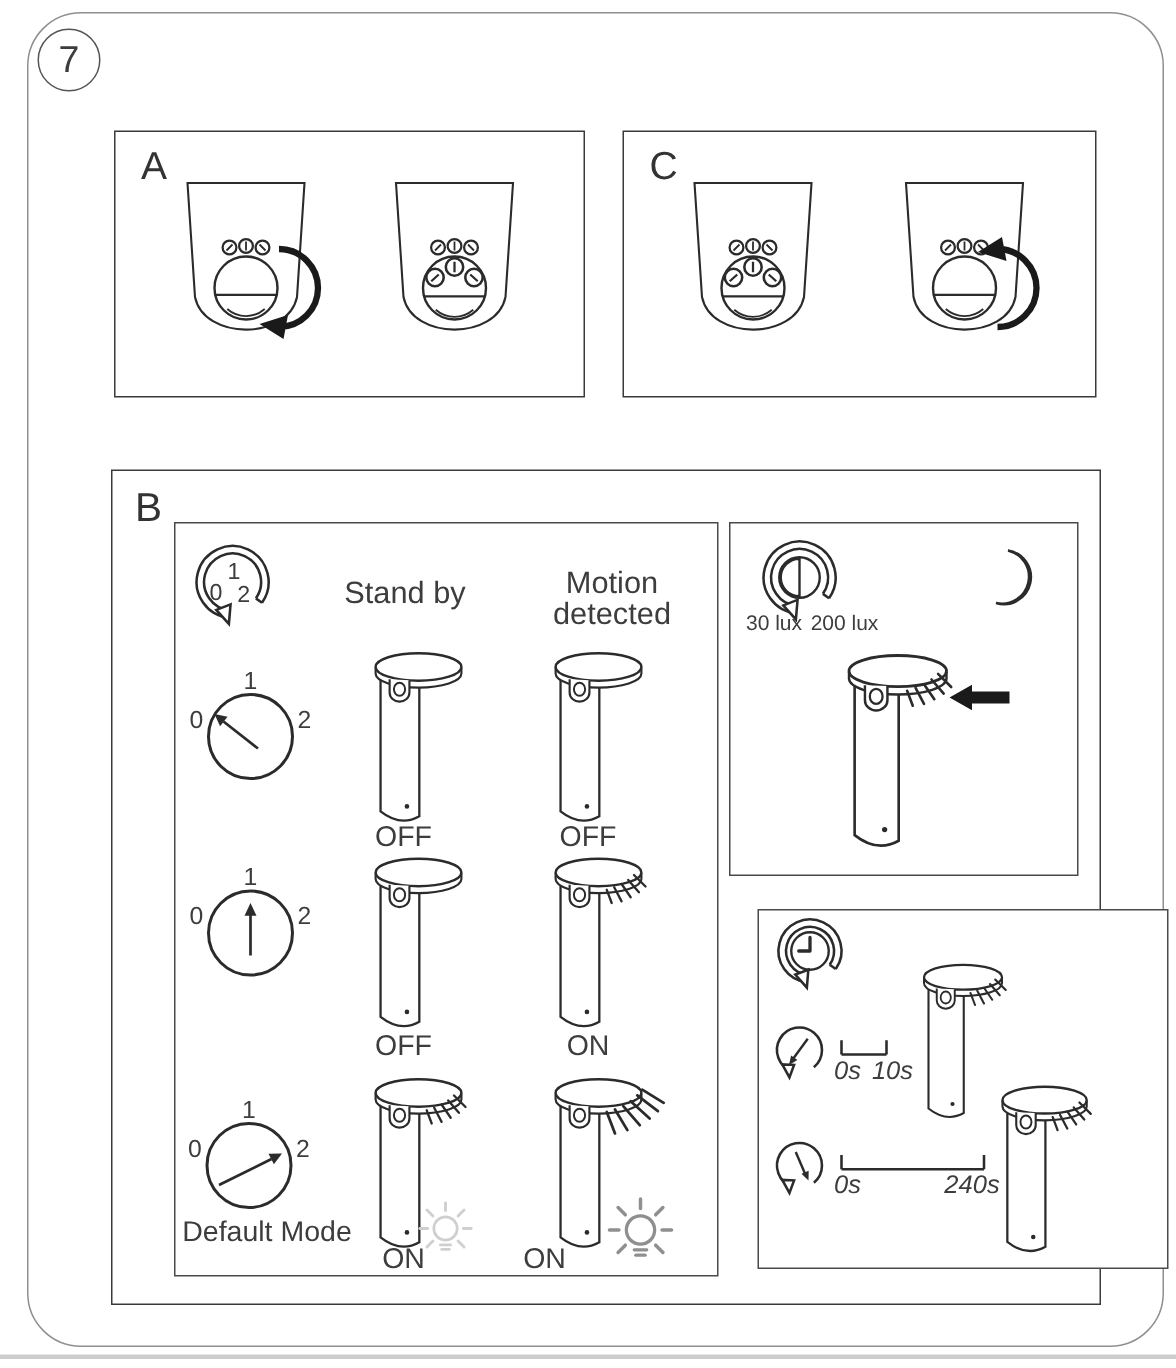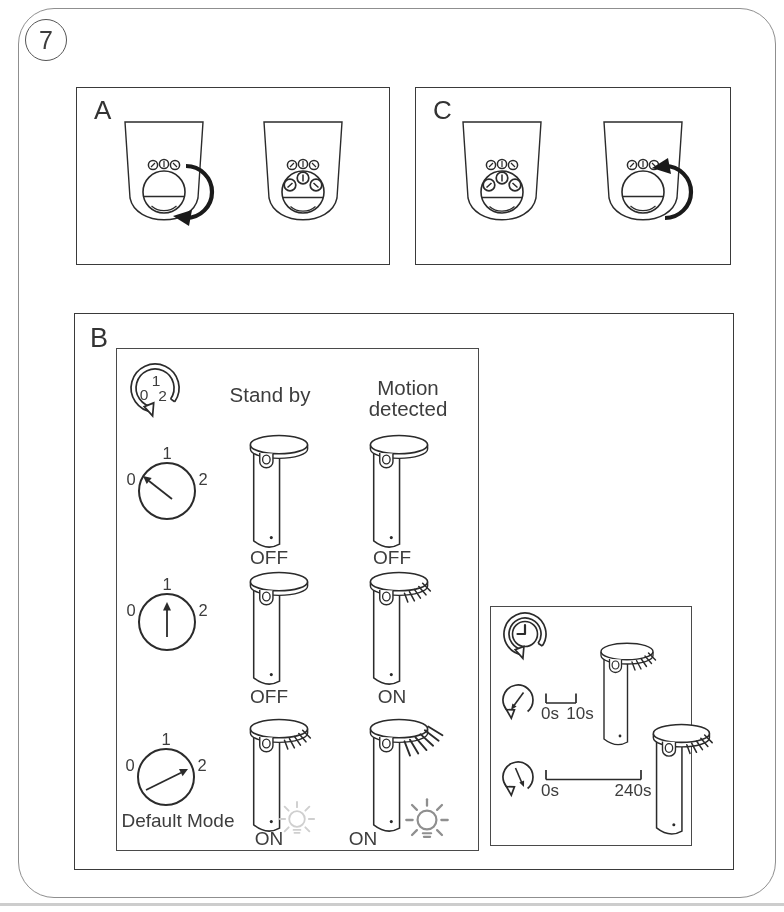--- a/index.html
+++ b/index.html
@@ -18,21 +18,21 @@
     border-radius:50%;box-sizing:border-box;display:flex;align-items:center;justify-content:center;
     font-size:25px;color:#3d3d3d;font-weight:300;
   }
   .panel{border:1.6px solid #3a3a3a;box-sizing:border-box;background:#fff;}
   .inner-box{position:absolute;border:1.3px solid #4a4a4a;box-sizing:border-box;background:#fff;}
   #panelA{left:76px;top:87px;width:314px;height:178px;}
   #panelC{left:415px;top:87px;width:316px;height:178px;}
   #panelB{left:74px;top:313px;width:660px;height:557px;}
   #boxB1{left:41px;top:34px;width:363px;height:503px;}
   #boxB2{left:411px;top:34px;width:233px;height:236px;}
-  #boxB3{left:415px;top:292px;width:202px;height:240px;}
+  #boxB3{left:430px;top:292px;width:274px;height:240px;font-style:italic;}
   .panel-letter{
     position:absolute;left:15px;top:9px;font-size:27px;color:#333;font-weight:400;
   }
   svg{display:block;}
   svg text{fill:#3d3d3d;font-family:"Liberation Sans",sans-serif;}
   .hdr{font-size:20.5px;}
   .state{font-size:19px;}
   .dialnum{font-size:16.5px;}
   .iconnum{font-size:15.5px;font-weight:500;}
   .luxlbl{font-size:14px;}
@@ -228,20 +228,37 @@
         <use href="#bollard" transform="translate(249,367) scale(1.1)"></use>
         <use href="#rays-strong" transform="translate(249,367) scale(1.1)"></use>
         <use href="#bulb" transform="translate(180,470) scale(0.95)" stroke="#cfcfcf"></use>
         <use href="#bulb" transform="translate(310,471) scale(1.15)" stroke="#8f8f8f"></use>
         <text class="state" x="152" y="496" text-anchor="middle">ON</text>
         <text class="state" x="246" y="496" text-anchor="middle">ON</text>
       </g>
     </svg>
   </div>
 
+  <div class="inner-box" id="boxB2">
+    <svg width="230" height="233" viewBox="0 0 230 233">
+      <g transform="translate(46,36)">
+        <use href="#ring24"></use>
+        <circle cx="0" cy="0" r="13.5" class="ln" stroke-width="1.6"></circle>
+        <path d="M0,-12.5 A12.5,12.5 0 0 0 0,12.5 Z" fill="#fff" stroke="#2b2b2b" stroke-width="1.6"></path>
+      </g>
+      <text class="luxlbl" x="29" y="71" text-anchor="middle">30 lux</text>
+      <text class="luxlbl" x="76" y="71" text-anchor="middle">200 lux</text>
+      <g transform="translate(-5,0)">
+        <path d="M190,18 A18,18 0 1 1 182,53 A14.2,14.2 0 0 0 190,18 Z" fill="#fff" stroke="#2b2b2b" stroke-width="1.6"></path>
+      </g>
+      <use href="#bollard" transform="translate(74,84) scale(1.25)"></use>
+      <use href="#rays-dim" transform="translate(74,84) scale(1.25)"></use>
+      <polygon points="146,116 161,107.5 161,112 186,112 186,120 161,120 161,124.5" fill="#1a1a1a"></polygon>
+    </svg>
+  </div>
 
   <div class="inner-box" id="boxB3">
     <svg width="229" height="237" viewBox="0 0 229 237">
       <g transform="translate(34,27)">
         <use href="#ring21"></use>
         <circle cx="0" cy="0" r="12.5" class="ln" stroke-width="1.6"></circle>
         <path d="M0,0 L0,-9 M0,0 L-7.5,0" class="ln" stroke-width="2.2" stroke-linecap="round"></path>
       </g>
 
       <g transform="translate(27,93)">

